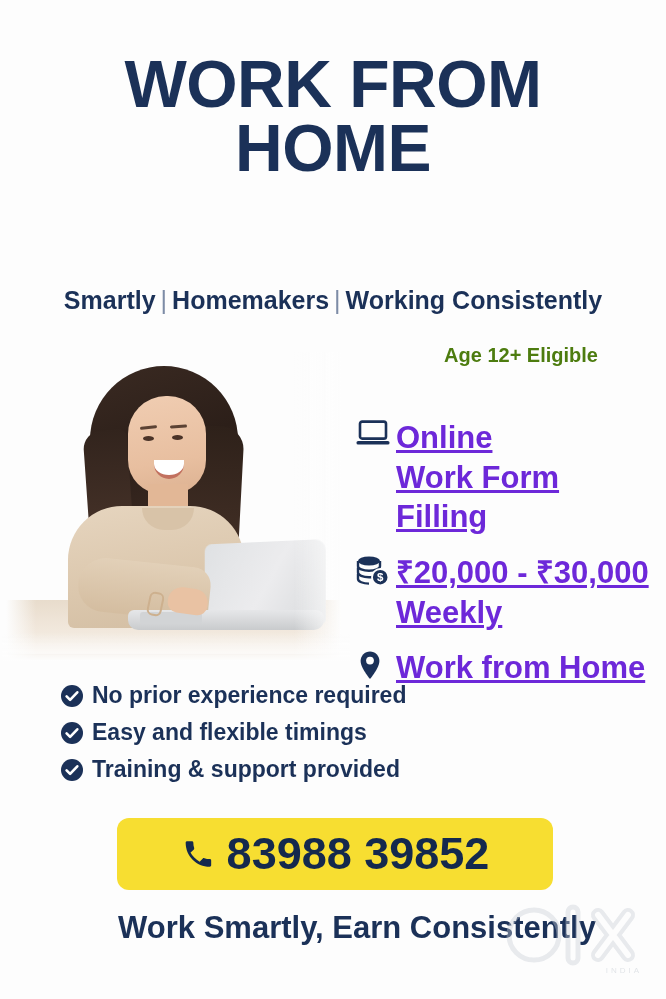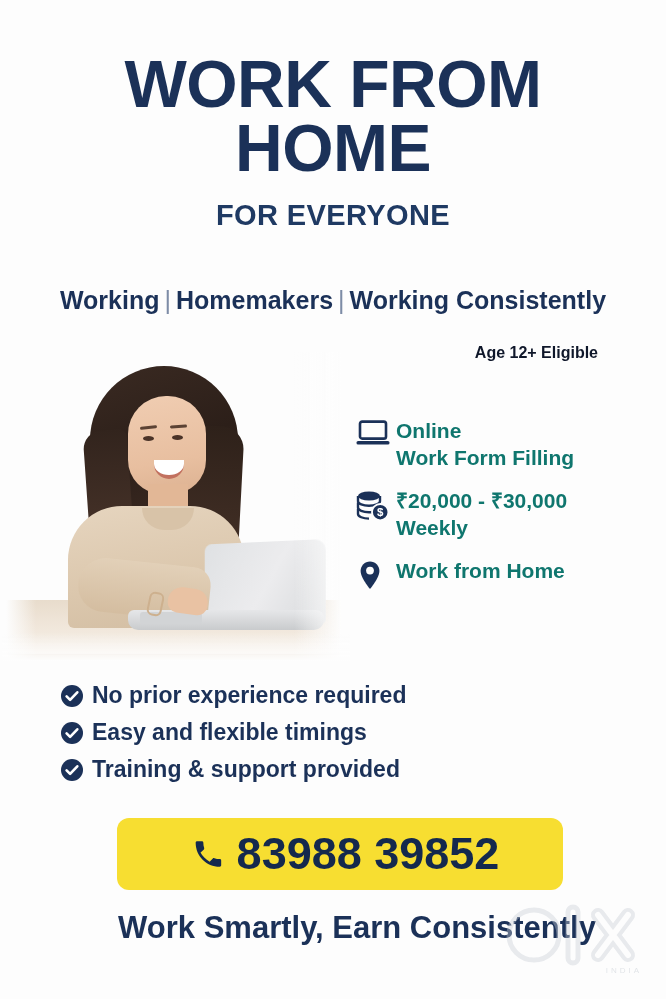--- a/index.html
+++ b/index.html
@@ -67,23 +67,23 @@
   .audience .sep {
     color: #7d8ca6;
     font-weight: 400;
     padding: 0 5px;
   }
 
   .age-line {
     position: absolute;
     right: 68px;
     top: 344px;
-    font-size: 16px;
-    font-weight: 700;
-    color: #0f172a;
+    font-size: 20px;
+    font-weight: 700;
+    color: #4d7c0f;
   }
 
   
   .photo {
     position: absolute;
     left: 2px;
     top: 352px;
     width: 348px;
     height: 312px;
   }
@@ -264,25 +264,26 @@
     align-items: flex-start;
     margin-bottom: 16px;
   }
   .feature .ficon {
     width: 40px;
     min-width: 40px;
     padding-top: 2px;
     color: #1b3158;
   }
   .feature .ftext {
-    font-size: 21px;
+    font-size: 31px;
     font-weight: 700;
     line-height: 1.28;
-    color: #0f766e;
+    color: #6d28d9;
     white-space: pre-line;
+    text-decoration: underline;
   }
 
   
   .checklist {
     position: absolute;
     left: 60px;
     top: 682px;
     width: 520px;
   }
   .check-row {
@@ -309,21 +310,20 @@
     left: 117px;
     top: 818px;
     width: 436px;
     height: 72px;
     background: #f7de31;
     border-radius: 12px;
     display: flex;
     align-items: center;
     justify-content: center;
     gap: 12px;
-    padding-left: 10px;
   }
   .phone-banner .pico { display: flex; align-items: center; color: #14294d; }
   .phone-banner .pnum {
     font-size: 45px;
     font-weight: 700;
     letter-spacing: 0px;
     color: #14294d;
   }
 
   
@@ -363,25 +363,24 @@
 <body>
 
 <div id="poster">
 
   <div class="headline">
     <span class="l1">WORK FROM</span>
     <span class="l2">HOME</span>
   </div>
 
   <div class="subhead">
-    <span class="s2">FOR EVERYONE</span>
   </div>
 
   <div class="audience">
-    <span>Working</span><span class="sep">|</span><span>Homemakers</span><span class="sep">|</span><span>Working Consistently</span>
+    <span>Smartly</span><span class="sep">|</span><span>Homemakers</span><span class="sep">|</span><span>Working Consistently</span>
   </div>
 
   <div class="age-line">Age 12+ Eligible</div>
 
   <div class="photo">
     <div class="desk"></div>
     <div class="desk-edge"></div>
     <div class="hair"></div>
     <div class="hair-left"></div>
     <div class="hair-right"></div>

